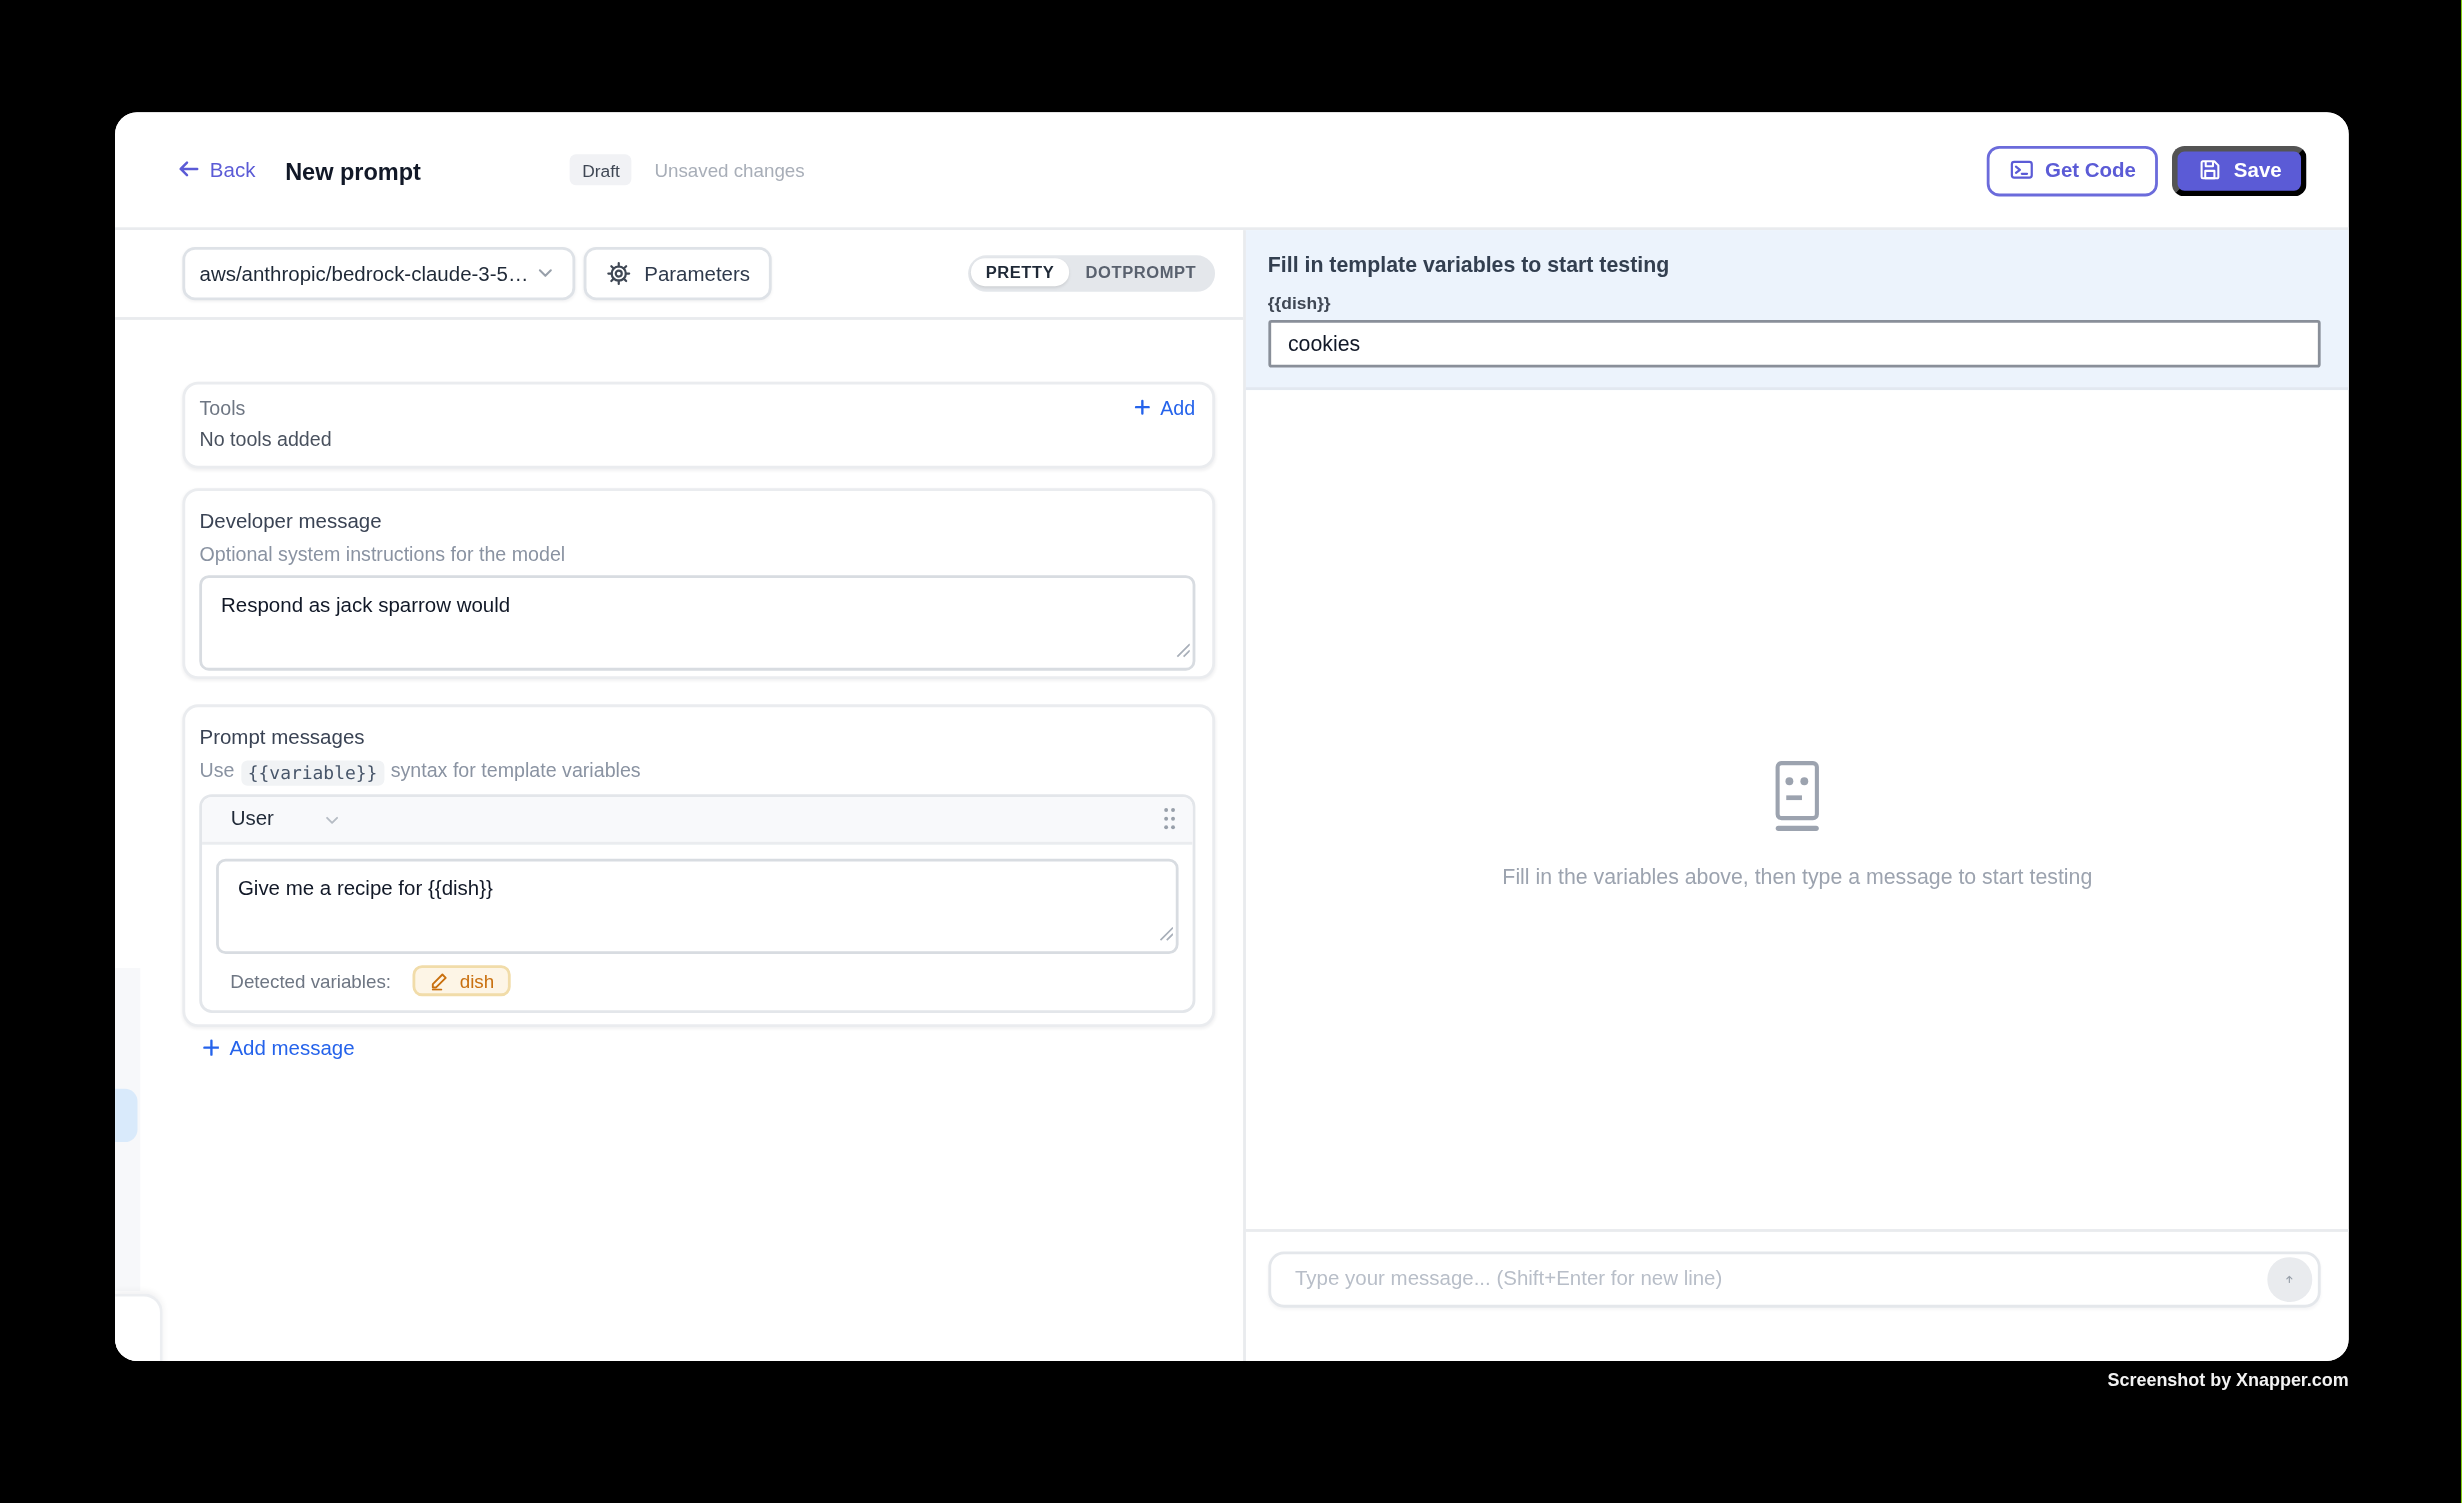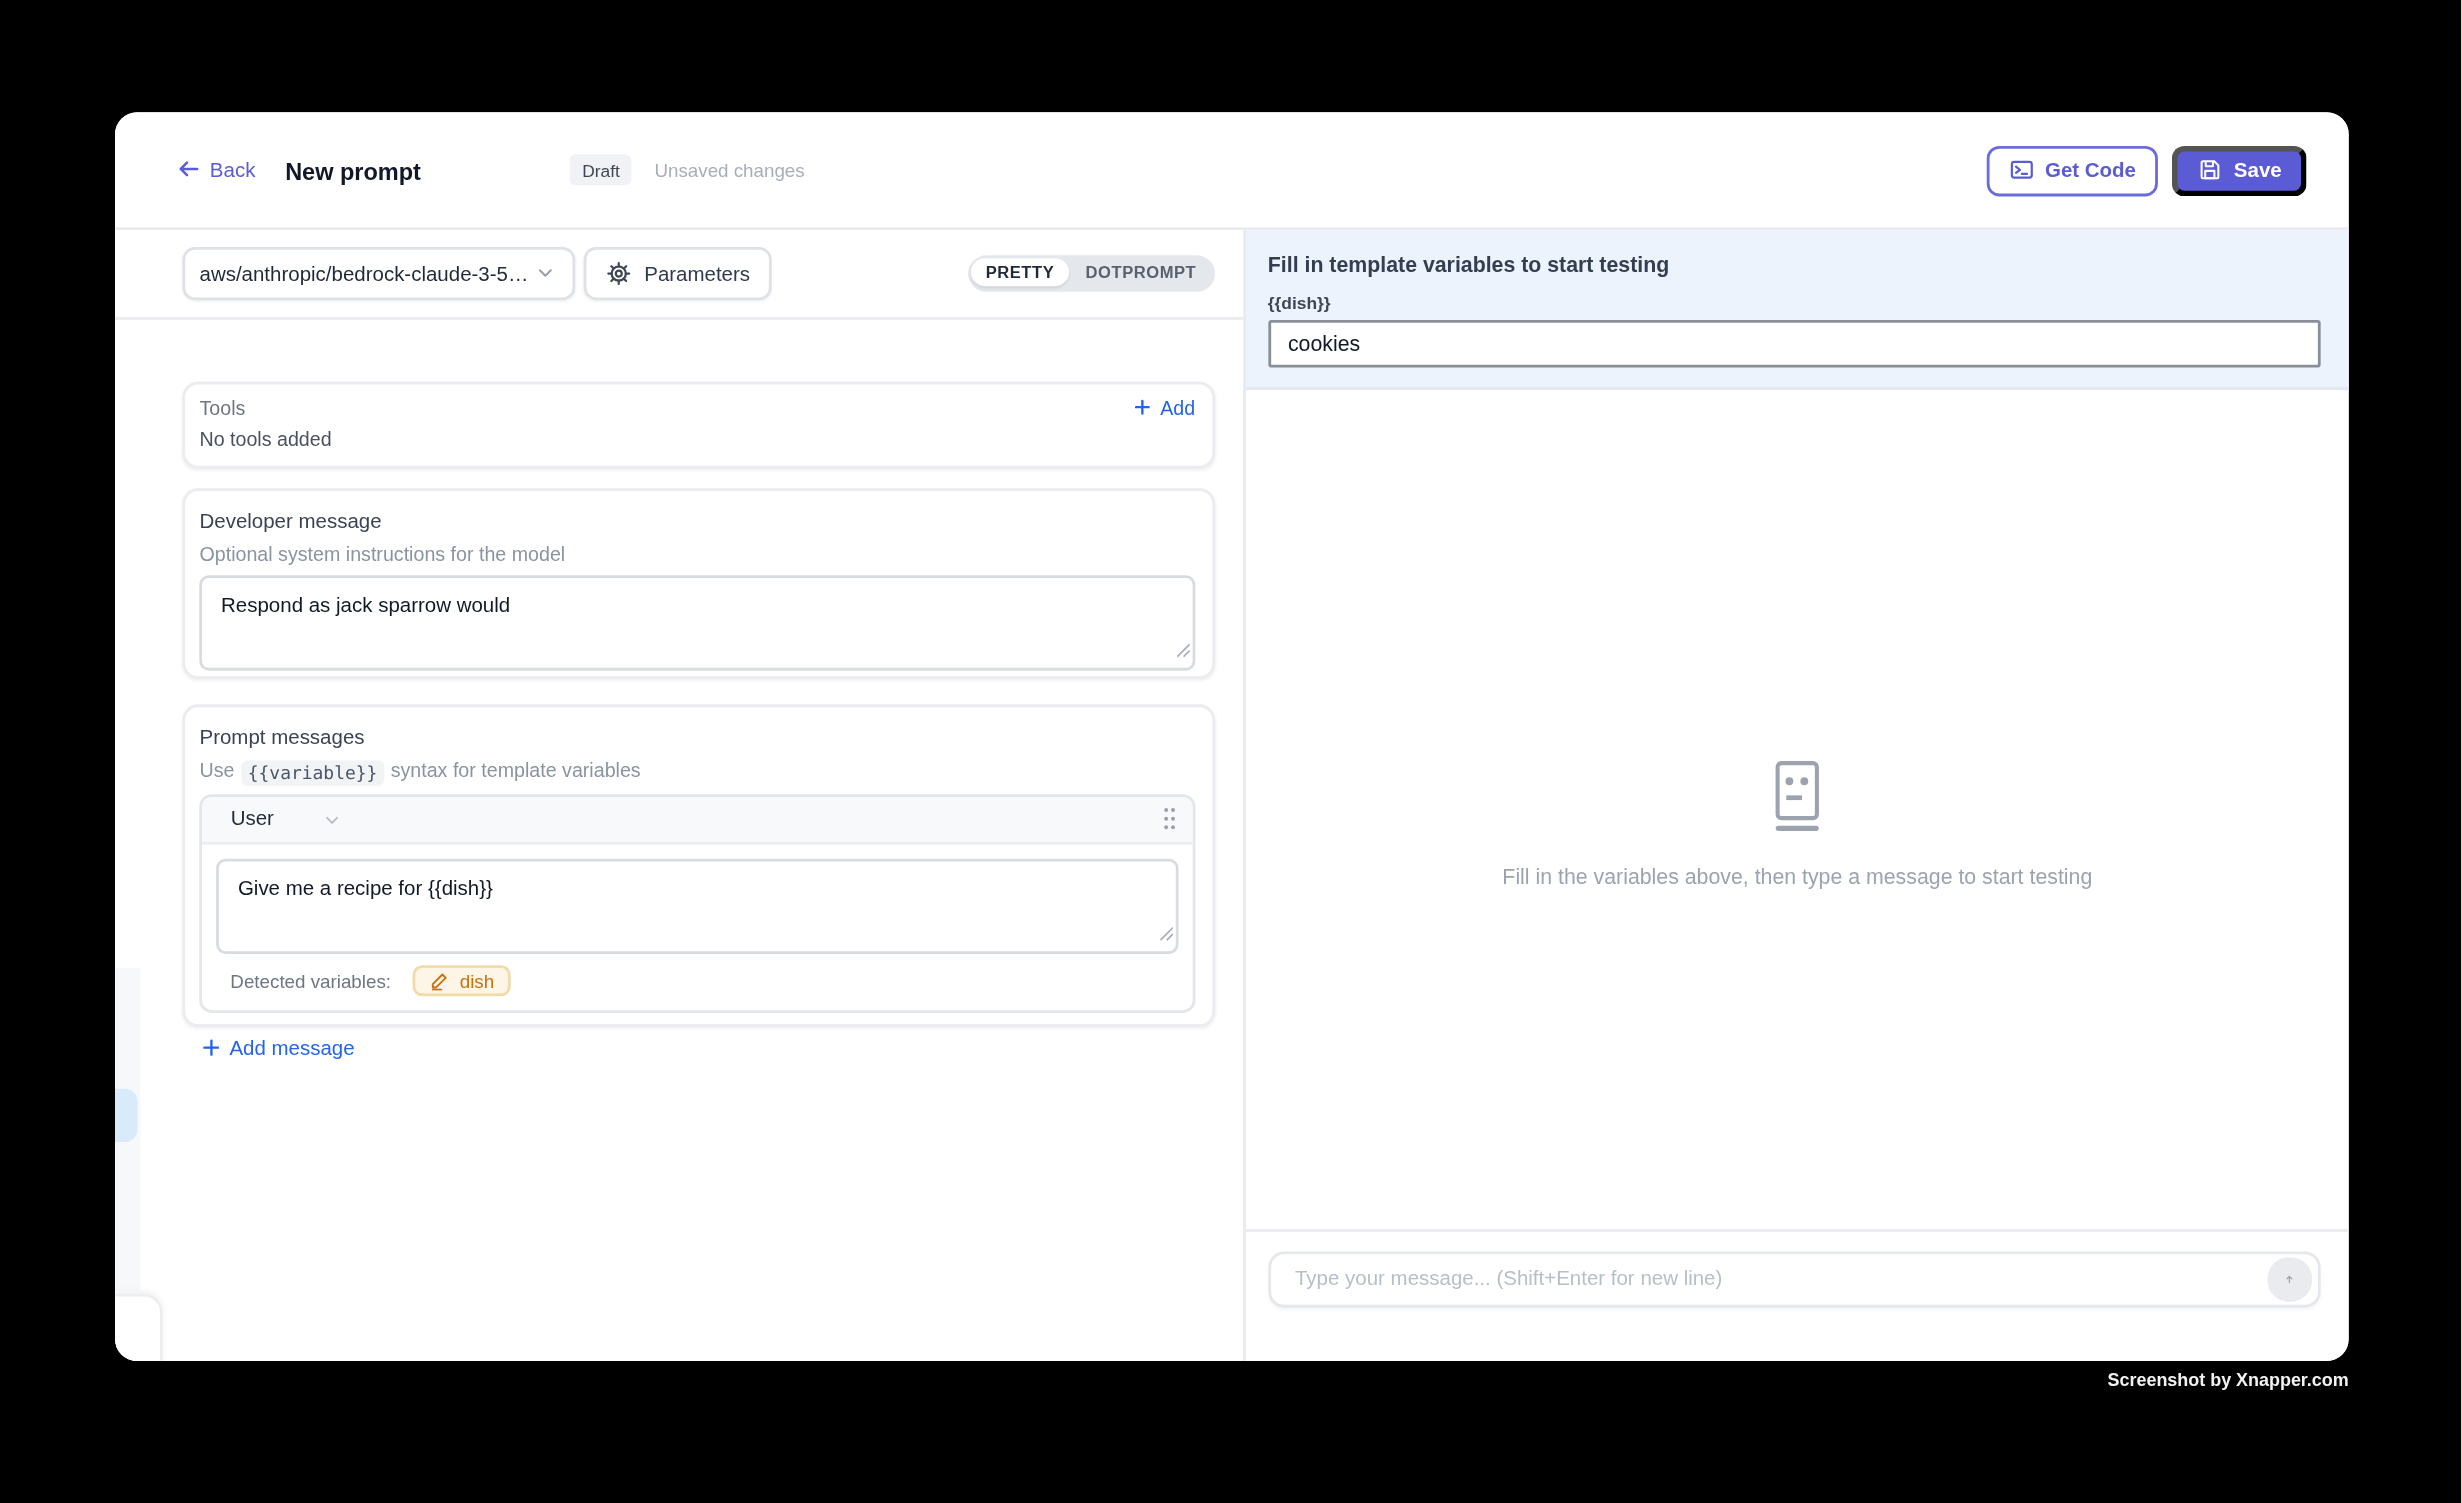--- a/index.html
+++ b/index.html
@@ -1,17 +1,17 @@
 <!DOCTYPE html>
 <html style="font-size:9px"><head>
 <meta charset="utf-8">
 <title>New prompt</title>
 <style>
   html,body{margin:0;padding:0;background:#000;}
-  .viewport{position:relative;width:2462px;height:1503px;overflow:hidden;background:#bef264;}
+  .viewport{position:relative;width:2462px;height:1503px;overflow:hidden;background:#84cc16;}
   .stage{position:relative;width:877px;height:536px;background:#000;
          transform:scale(2.80612);transform-origin:0 0;
          font-family:"Liberation Sans",sans-serif;-webkit-font-smoothing:antialiased;}
   .card{position:absolute;left:41px;top:40px;width:796px;height:445px;background:#fff;
         border-radius:7.8px;overflow:hidden;}
 
   
   .hdr{position:absolute;top:0;left:0;right:0;height:42px;display:flex;align-items:center;
        border-bottom:0.6px solid #E9EBEE;background:#fff;padding-left:22px;box-sizing:border-box;}
   .back{display:flex;align-items:center;gap:3.4px;color:#5B5BD6;font-size:7.3px;font-weight:500;cursor:pointer;}

